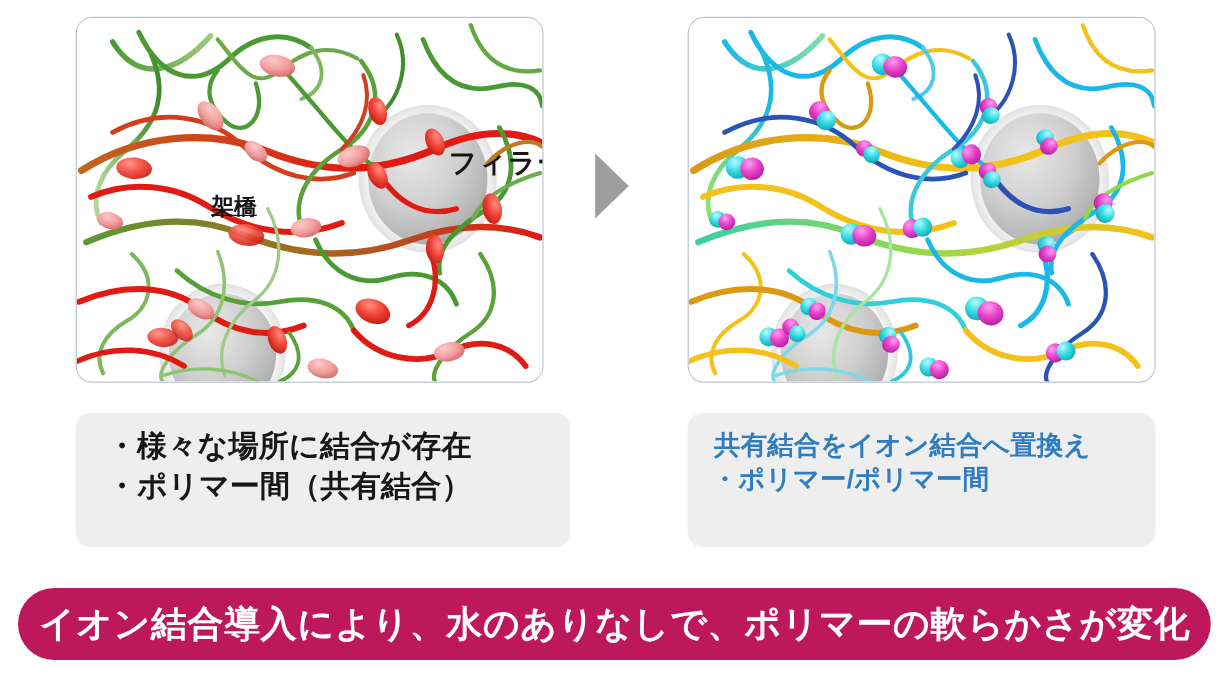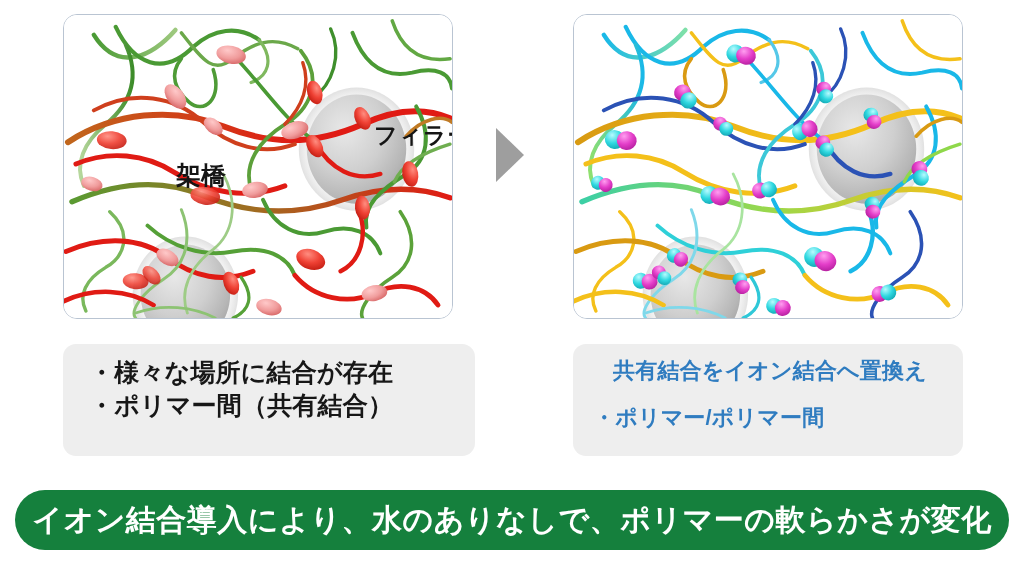--- a/index.html
+++ b/index.html
@@ -66,31 +66,31 @@
   }
   #caption-left .cap-line {
     color: #171717;
     font-size: 25px;
     padding-left: 6px;
   }
   #caption-right .cap-line {
     color: #2f7cc0;
     font-size: 22px;
   }
-  #caption-right .cap-line.head { padding-left: 2px; text-align: center; }
-  #caption-right .cap-line.sub  { padding-left: 0px; margin-top: 18px; }
+  #caption-right .cap-line.head { padding-left: 2px; }
+  #caption-right .cap-line.sub  { padding-left: 0px; }
 
   
   #banner {
     position: absolute;
     left: 15px;
     top: 490px;
     width: 994px;
     height: 60px;
-    background: #15803d;
+    background: #be185d;
     border-radius: 30px;
     display: flex;
     align-items: center;
     justify-content: center;
     box-sizing: border-box;
   }
   #banner-text {
     color: #ffffff;
     font-size: 30px;
     font-weight: bold;
@@ -98,21 +98,21 @@
     white-space: nowrap;
   }
 
   
   .panel-label {
     position: absolute;
     font-weight: bold;
     color: #151515;
     white-space: nowrap;
   }
-  #label-crosslink { left: 112px; top: 144px; font-size: 25px; }
+  #label-crosslink { left: 112px; top: 144px; font-size: 19px; text-decoration: underline; }
   #label-filler    { left: 310px; top: 105px; font-size: 23px; letter-spacing: 1px; }
 </style>
 </head>
 <body>
 
 <div id="stage">
 
   <div class="panel" id="panel-left">
     <svg viewBox="0 0 390 305" preserveAspectRatio="none">
       <defs>

